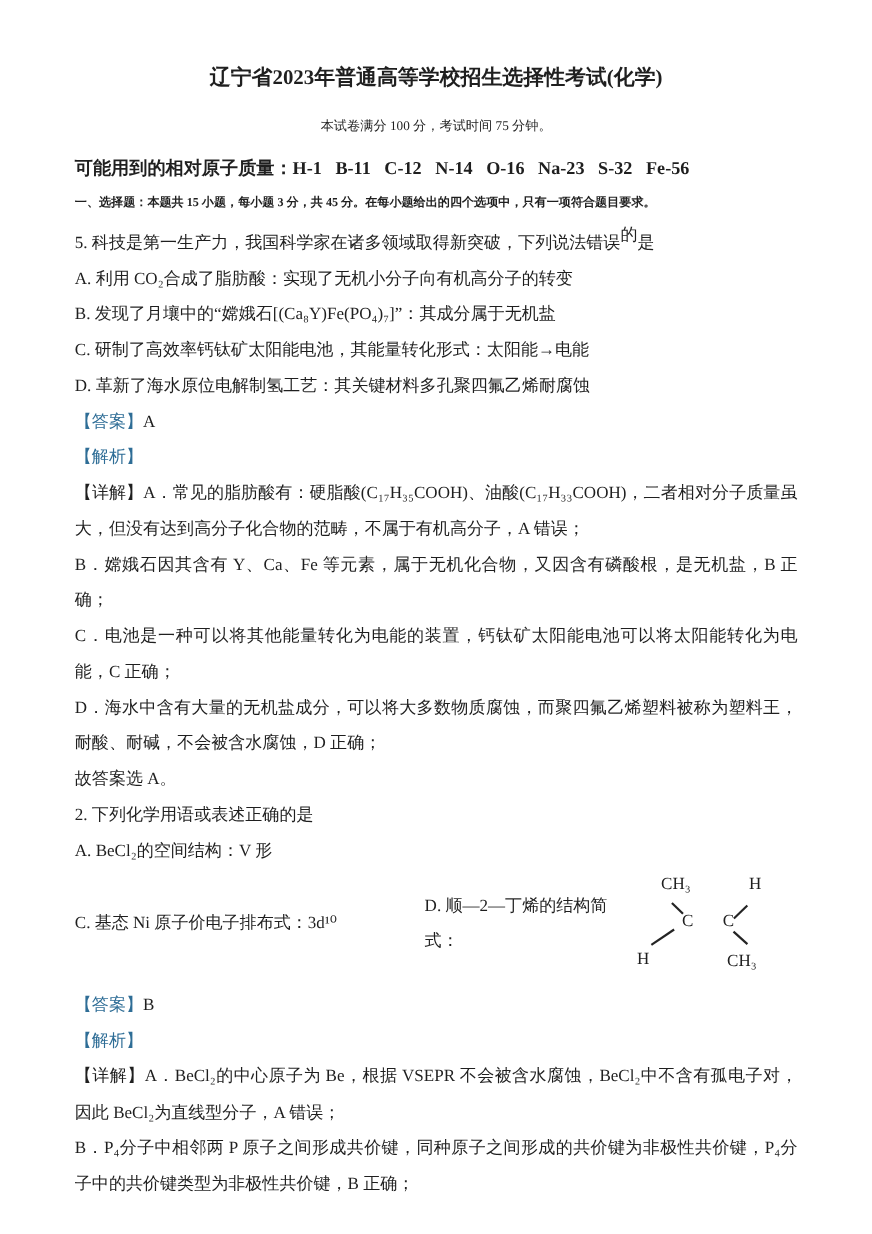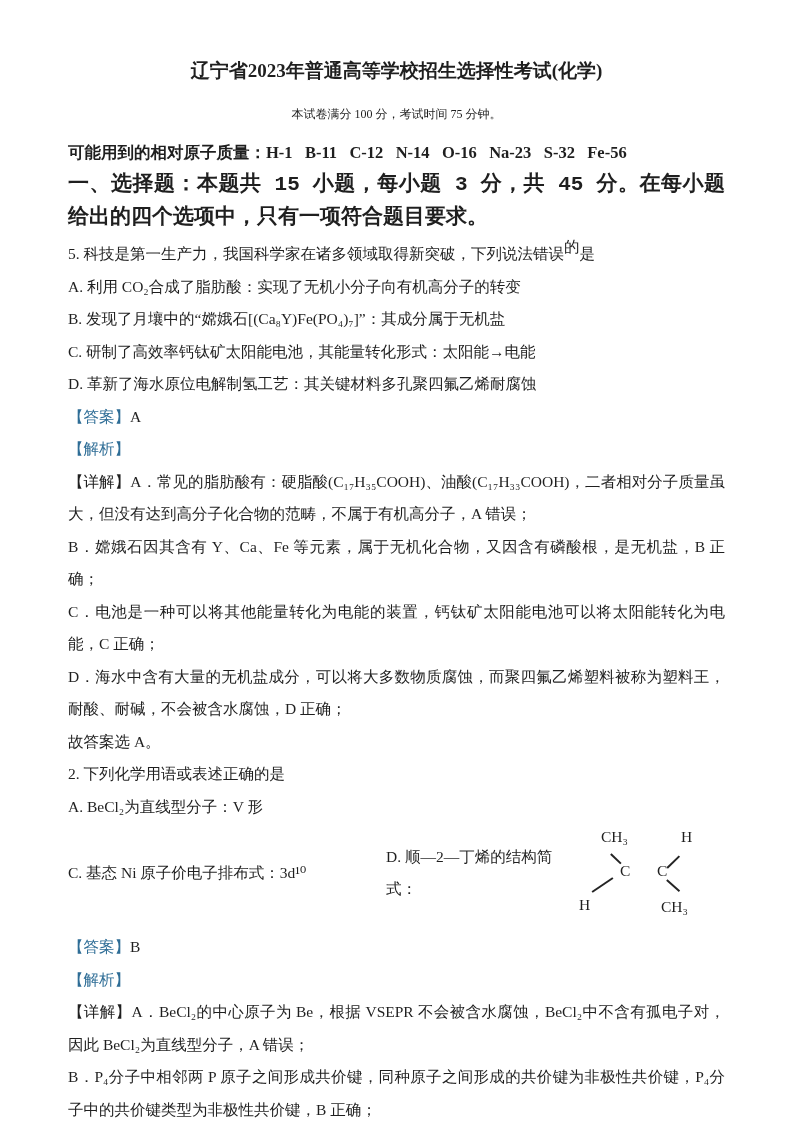--- a/index.html
+++ b/index.html
@@ -20,22 +20,22 @@
   }
   .subtitle {
     font-size:12px; font-weight:normal; text-align:center;
     line-height:24px; margin:0 0 12px 0;
   }
   .masses {
     font-size:16.5px; font-weight:bold; line-height:30px;
     white-space:pre-wrap; margin:0;
   }
   .section-rule {
-    font-size:21px; font-weight:bold; line-height:33px;
-    text-align:justify; margin:0 0 4px 0;font-family:Liberation Mono, monospace;
+    font-size:11px; font-weight:bold; line-height:33px;
+    text-align:justify; margin:0 0 4px 0;
   }
   .body-line {
     font-size:15.5px; line-height:32.5px; margin:0;
     text-align:justify;
   }
   .stem-sup { position:relative; top:-0.45em; }
   .marker {  }
   .opt-grid {
     display:grid; grid-template-columns:318px 1fr;
     font-size:15.5px; line-height:32.5px;
@@ -75,21 +75,21 @@
 
   <p class="body-line">【详解】A．常见的脂肪酸有：硬脂酸(C₁₇H₃₅COOH)、油酸(C₁₇H₃₃COOH)，二者相对分子质量虽大，但没有达到高分子化合物的范畴，不属于有机高分子，A 错误；</p>
   <p class="body-line">B．嫦娥石因其含有 Y、Ca、Fe 等元素，属于无机化合物，又因含有磷酸根，是无机盐，B 正确；</p>
   <p class="body-line">C．电池是一种可以将其他能量转化为电能的装置，钙钛矿太阳能电池可以将太阳能转化为电能，C 正确；</p>
   <p class="body-line">D．海水中含有大量的无机盐成分，可以将大多数物质腐蚀，而聚四氟乙烯塑料被称为塑料王，耐酸、耐碱，不会被含水腐蚀，D 正确；</p>
   <p class="body-line">故答案选 A。</p>
 
   <p class="body-line">2. 下列化学用语或表述正确的是</p>
 
   <div class="opt-grid">
-    <span>A. BeCl₂为直线型分子：V 形</span>
+    <span>A. BeCl₂的空间结构：V 形</span>
   </div>
 
   <div class="opt-grid tall">
     <span>C. 基态 Ni 原子价电子排布式：3d¹⁰</span>
     <span class="d-cell">
       <span>D. 顺—2—丁烯的结构简式：</span>
       <span class="struct">
         <span class="atom" style="left:26px; top:0;">CH₃</span>
         <span class="atom" style="left:106px; top:0;">H</span>
         <span class="atom" style="left:45px; top:34px;">C</span>

